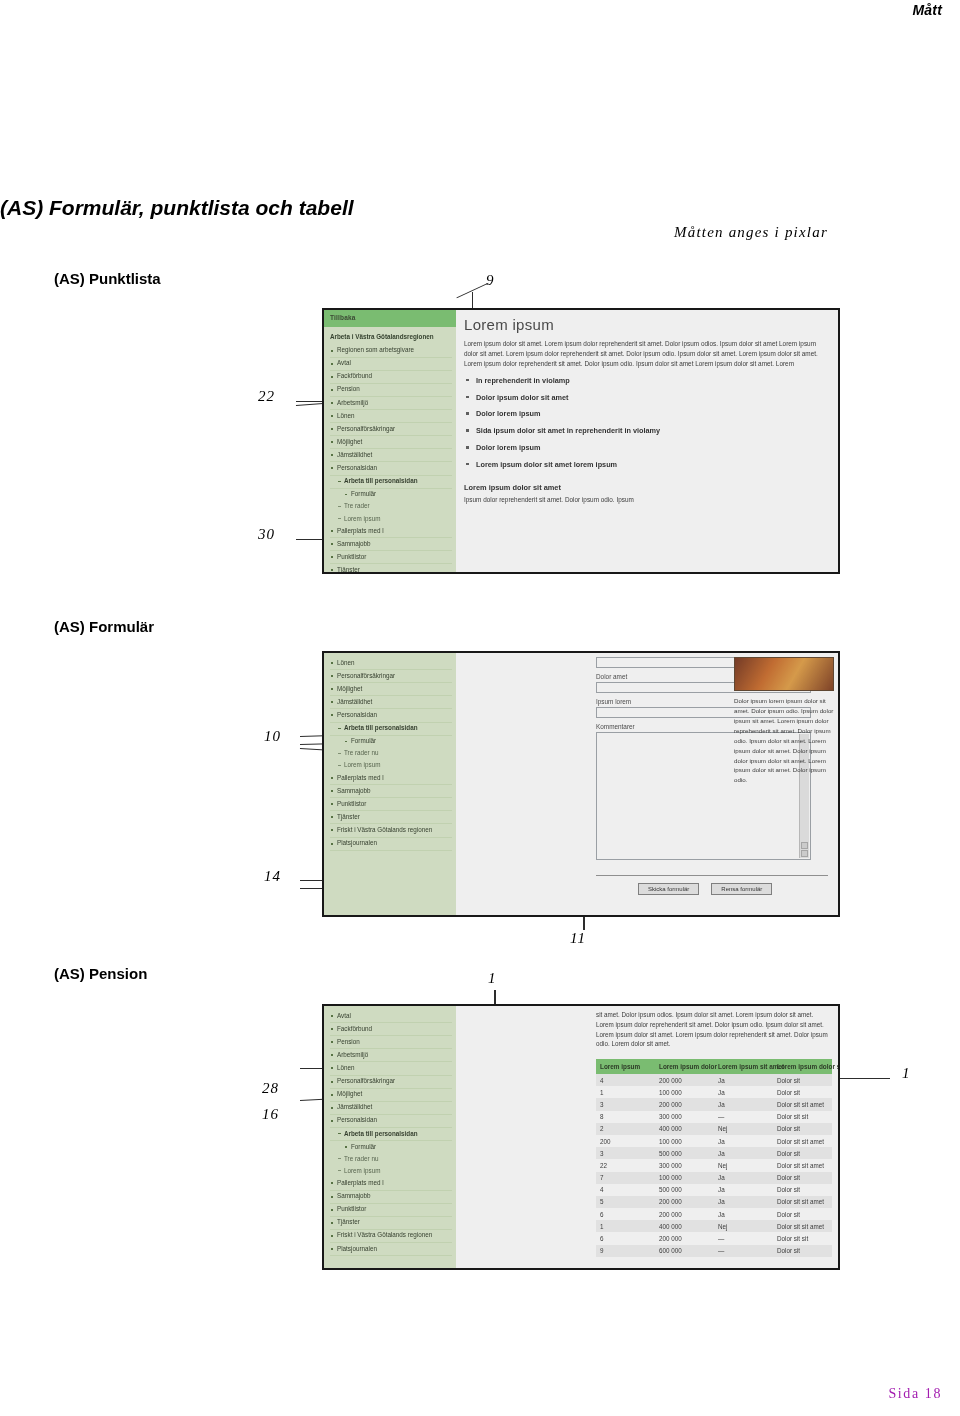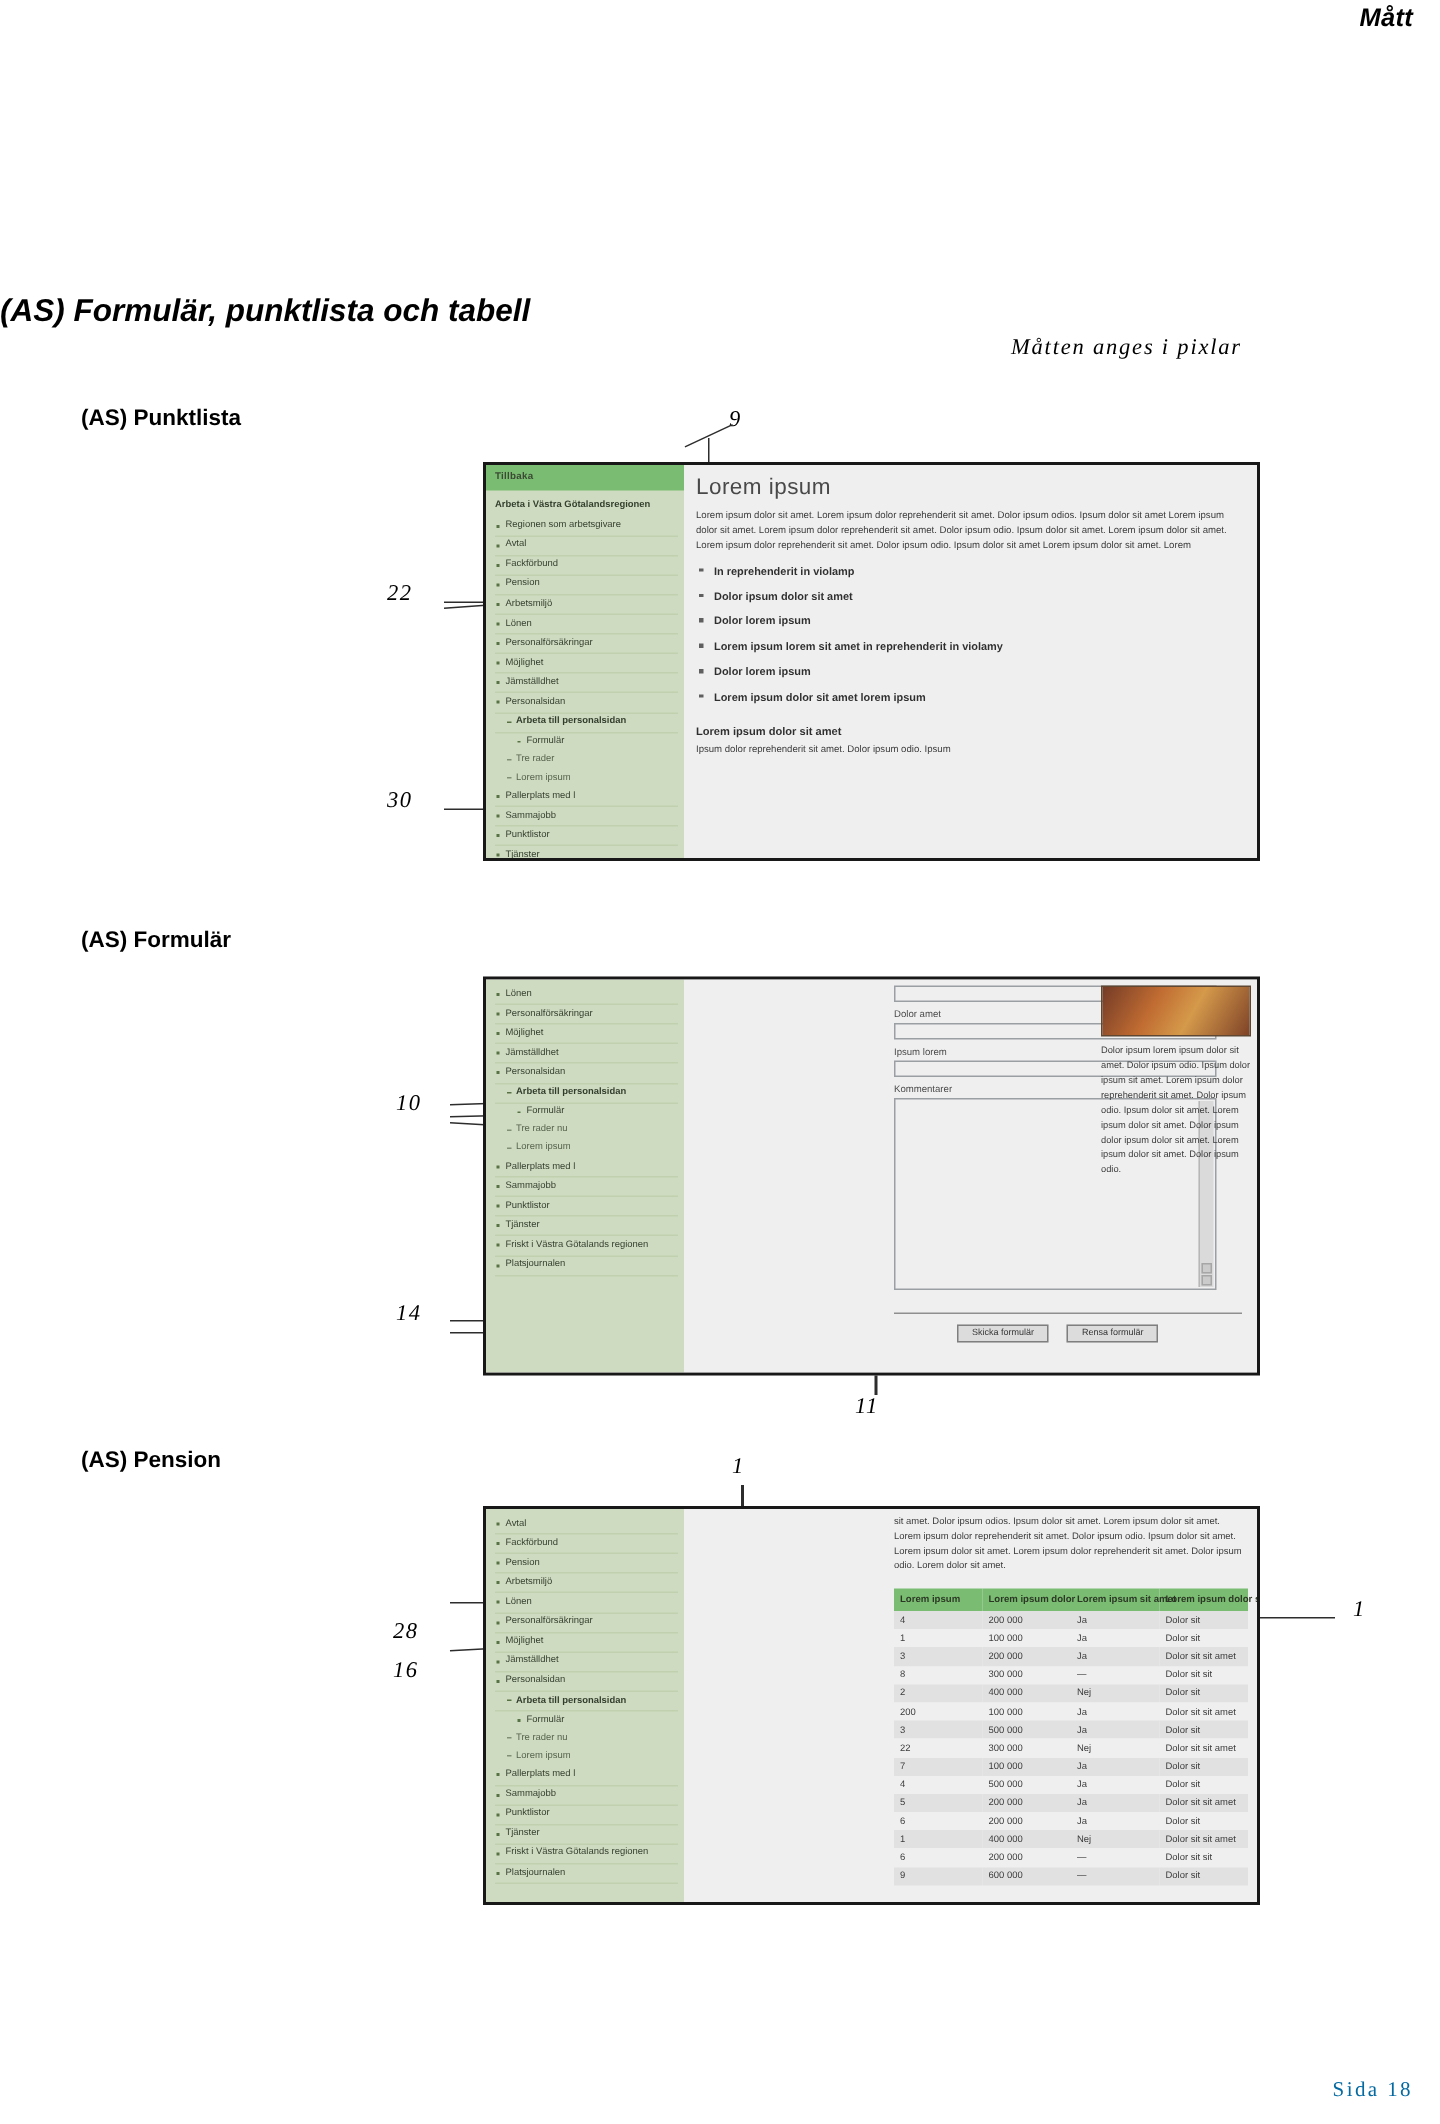--- a/index.html
+++ b/index.html
@@ -11,21 +11,21 @@
     color:#000;
     position:relative;
     overflow:hidden;
   }
   .page{position:relative;width:960px;height:1416px;}
 
   
   .runhead{
     position:absolute;top:2px;right:18px;
     font-family:"Liberation Sans", sans-serif;
-    font-weight:700;font-style:italic;font-size:17px;
+    font-weight:700;font-style:italic;font-size:14px;
     letter-spacing:.2px;
   }
 
   
   .doc-title{
     position:absolute;left:0px;top:196px;
     font-weight:700;font-style:italic;font-size:21px;
     white-space:nowrap;
   }
   .note{
@@ -176,21 +176,21 @@
   .shot table.dt td{
     font-size:6.3px;color:#2a2a2a;padding:2.6px 4px;border:none;
   }
   .shot table.dt tbody tr:nth-child(odd){background:#efefef;}
   .shot table.dt tbody tr:nth-child(even){background:#ffffff;}
 
   
   .footer{
     position:absolute;right:18px;bottom:14px;
     font-family:"Liberation Serif", serif;
-    font-size:14px;letter-spacing:1.6px;color:#0369a1;
+    font-size:14px;letter-spacing:1.6px;color:#a21caf;
   }
 </style>
 </head>
 <body>
 
 <div class="page">
 
   <div class="runhead">Mått</div>
 
   <div class="doc-title">(AS) Formulär, punktlista och tabell</div>
@@ -238,21 +238,21 @@
           <li>Tjänster</li>
         </ul>
     </div>
     <div class="content">
       <h1 class="c-title">Lorem ipsum</h1>
       <p class="c-body">Lorem ipsum dolor sit amet. Lorem ipsum dolor reprehenderit sit amet. Dolor ipsum odios. Ipsum dolor sit amet Lorem ipsum dolor sit amet. Lorem ipsum dolor reprehenderit sit amet. Dolor ipsum odio. Ipsum dolor sit amet. Lorem ipsum dolor sit amet. Lorem ipsum dolor reprehenderit sit amet. Dolor ipsum odio. Ipsum dolor sit amet Lorem ipsum dolor sit amet. Lorem</p>
       <ul class="c-bullets" id="pl-bullets">
           <li>In reprehenderit in violamp</li>
           <li>Dolor ipsum dolor sit amet</li>
           <li>Dolor lorem ipsum</li>
-          <li>Lorem ipsum lorem sit amet in reprehenderit in violamy</li>
+          <li>Sida ipsum dolor sit amet in reprehenderit in violamy</li>
           <li>Dolor lorem ipsum</li>
           <li>Lorem ipsum dolor sit amet lorem ipsum</li>
         </ul>
       <h2 class="c-sub">Lorem ipsum dolor sit amet</h2>
       <p class="c-body">Ipsum dolor reprehenderit sit amet. Dolor ipsum odio. Ipsum</p>
     </div>
   </div>
 
   <div class="sec-title" id="sec-formular">(AS) Formulär</div>
 

